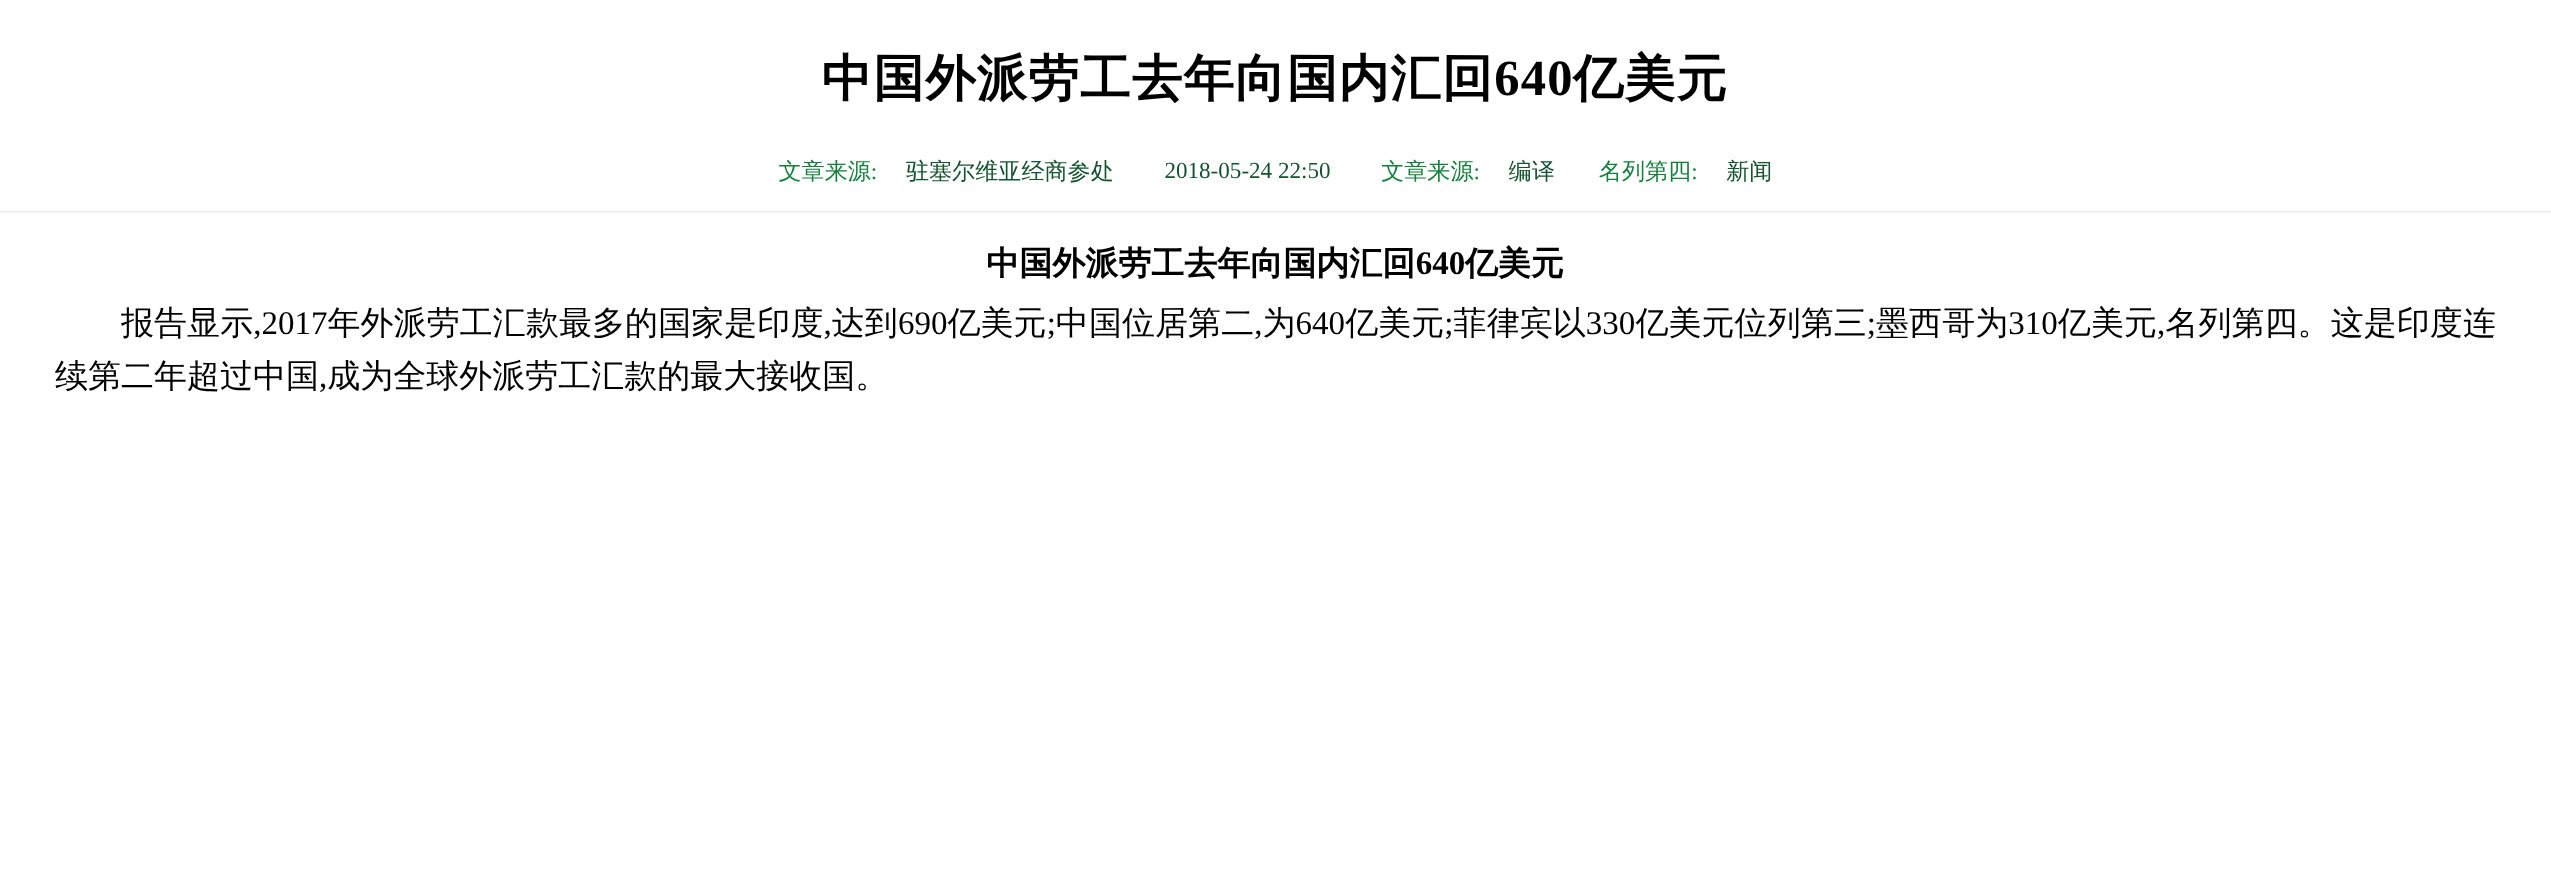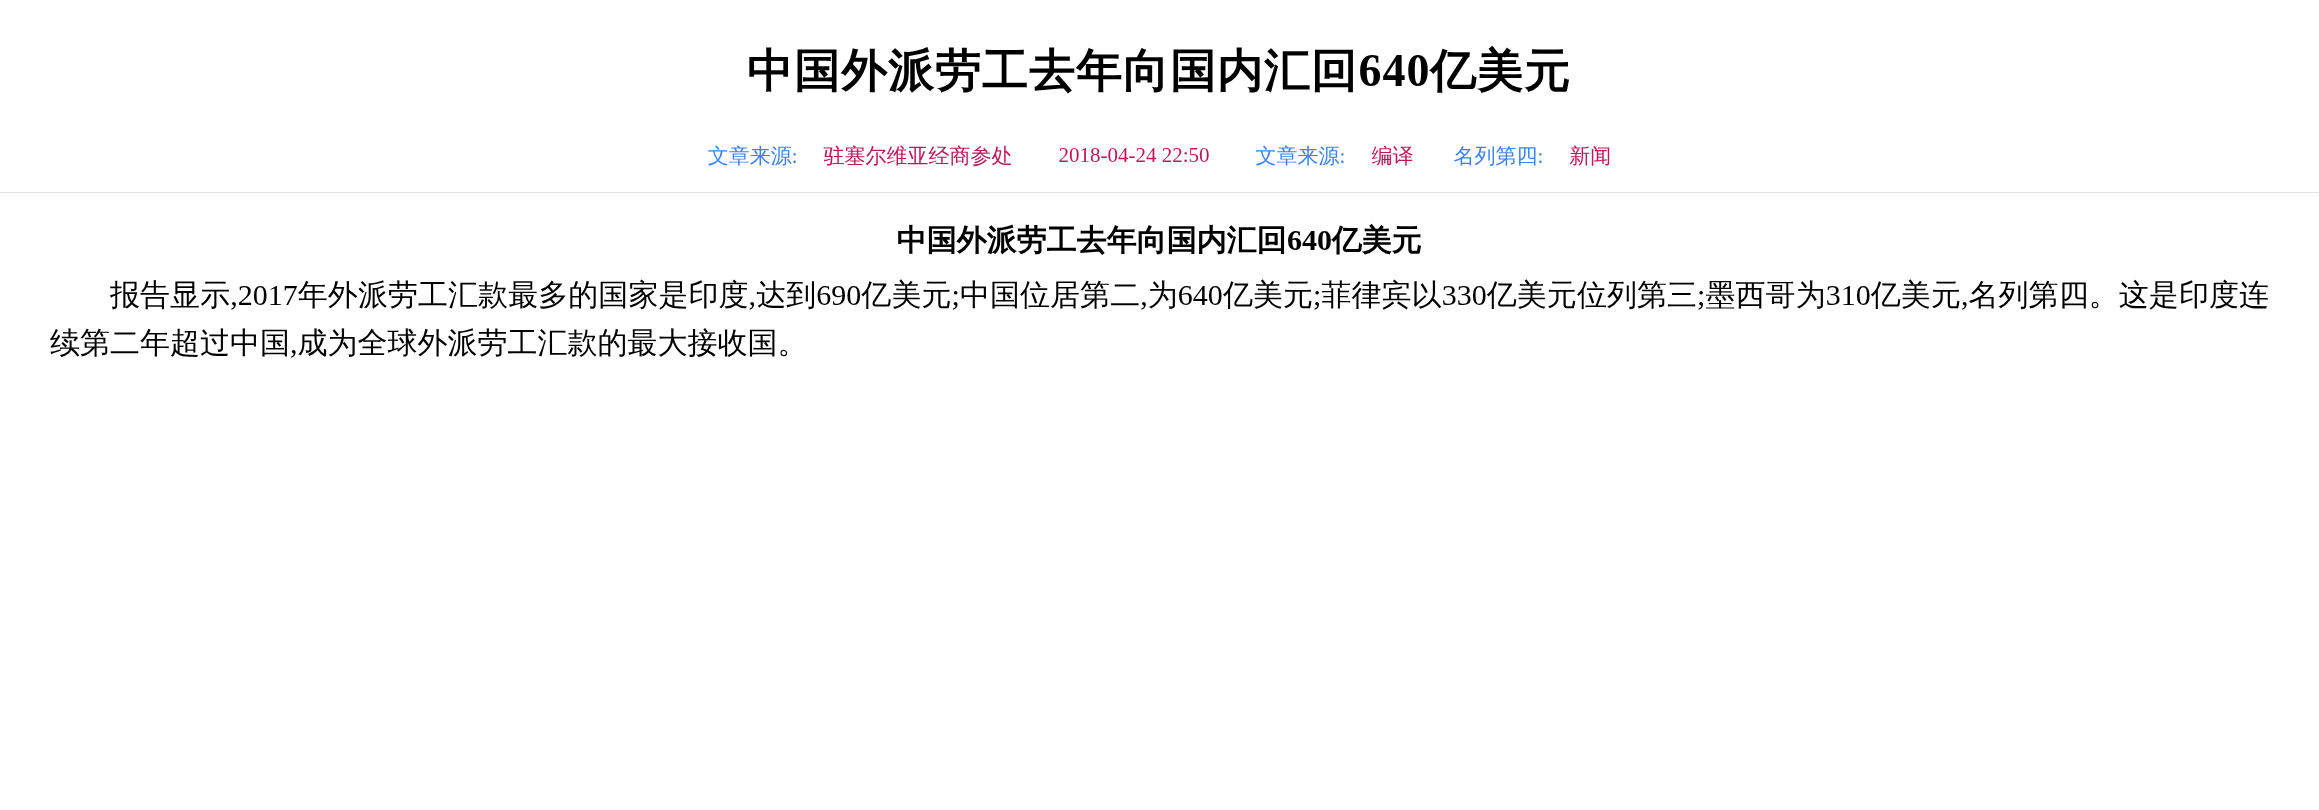--- a/index.html
+++ b/index.html
@@ -40,22 +40,22 @@
     font-size: 21px;
     color: #7d7d7d;
     font-family: "Liberation Serif", "DejaVu Serif", serif;
   }
   .meta-item {
     white-space: nowrap;
   }
   .meta-gap-lg { width: 46px; display: inline-block; }
   .meta-gap-md { width: 40px; display: inline-block; }
   .meta-gap-sm { width: 26px; display: inline-block; }
-  .meta-label { color: #3b82f6; }
-  .meta-value { color: #be185d; }
+  .meta-label { color: #15803d; }
+  .meta-value { color: #14532d; }
 
   .divider {
     margin-top: 22px;
     border-top: 1px solid #e3e3e3;
     width: 100%;
   }
   .article {
     padding: 0 50px 0 50px;
     box-sizing: border-box;
   }
@@ -83,21 +83,21 @@
 
 <div class="page">
 
   <h1 class="headline">中国外派劳工去年向国内汇回640亿美元</h1>
 
   <div class="meta-row">
     <span class="meta-item meta-label">文章来源:</span>
     <span class="meta-gap-sm"></span>
     <span class="meta-item meta-value">驻塞尔维亚经商参处</span>
     <span class="meta-gap-lg"></span>
-    <span class="meta-item meta-value">2018-04-24 22:50</span>
+    <span class="meta-item meta-value">2018-05-24 22:50</span>
     <span class="meta-gap-lg"></span>
     <span class="meta-item meta-label">文章来源:</span>
     <span class="meta-gap-sm"></span>
     <span class="meta-item meta-value">编译</span>
     <span class="meta-gap-md"></span>
     <span class="meta-item meta-label">名列第四:</span>
     <span class="meta-gap-sm"></span>
     <span class="meta-item meta-value">新闻</span>
   </div>
 

